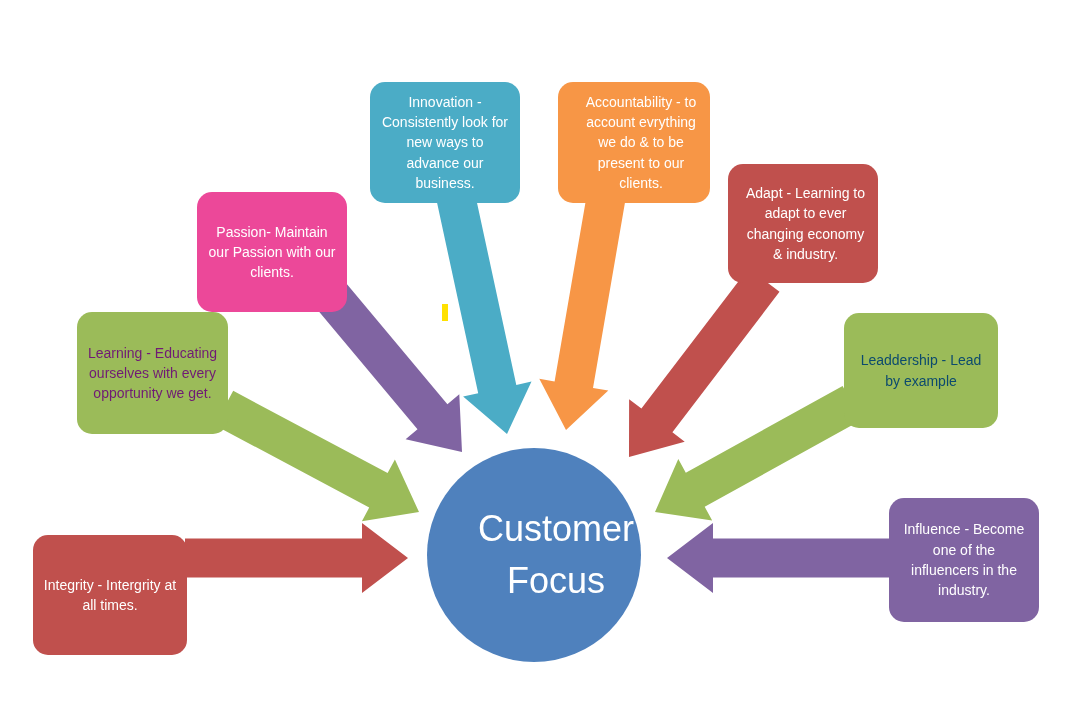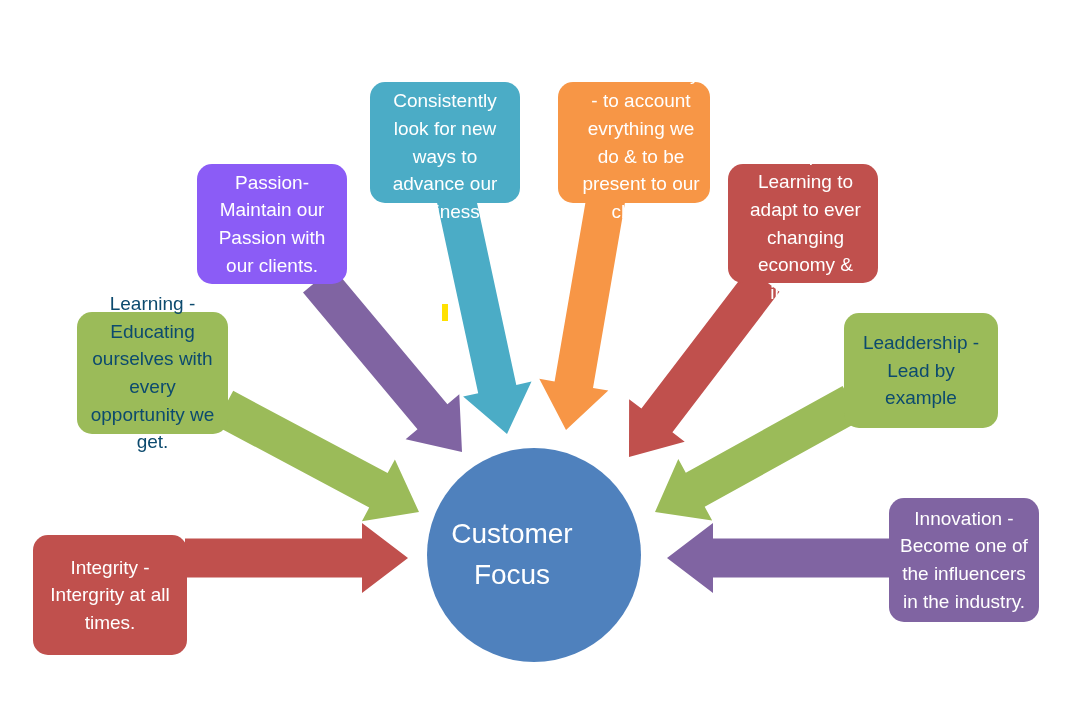--- a/index.html
+++ b/index.html
@@ -19,45 +19,45 @@
   }
   .node {
     position: absolute;
     z-index: 2;
     border-radius: 15px;
     display: flex;
     align-items: center;
     justify-content: center;
     text-align: center;
     color: #ffffff;
-    font-size: 19px;
+    font-size: 14px;
     line-height: 1.45;
     padding: 8px 10px;
     box-sizing: border-box;
   }
   #box-learning       { left: 77px;  top: 312px; width: 151px; height: 122px; }
   #box-passion        { left: 197px; top: 164px; width: 150px; height: 120px; }
   #box-innovation     { left: 370px; top: 82px;  width: 150px; height: 121px; }
   #box-accountability { left: 558px; top: 82px;  width: 152px; height: 121px; }
   #box-adapt          { left: 728px; top: 164px; width: 150px; height: 119px; padding-left: 15px; }
   #box-leaddership    { left: 844px; top: 313px; width: 154px; height: 115px; }
   #box-influence      { left: 889px; top: 498px; width: 150px; height: 124px; }
   #box-integrity      { left: 33px;  top: 498px; width: 154px; height: 120px; margin-top: 37px; }
   .center-circle {
     position: absolute;
     z-index: 2;
     left: 427px; top: 448px;
     width: 214px; height: 214px;
     border-radius: 50%;
     display: flex;
     align-items: center;
-    justify-content: flex-start;
+    justify-content: flex-end;
     text-align: center;
     color: #ffffff;
-    font-size: 28px;
+    font-size: 36px;
     line-height: 1.45;
   }
   .center-circle span { width: 170px; display: inline-block; }
   .artifact {
     position: absolute;
     z-index: 3;
     left: 442px; top: 304px;
     width: 6px; height: 17px;
   }
 </style>
@@ -74,46 +74,46 @@
     <polygon points="586.8,194.7 554.6,381.4 539.3,378.7 566,430 608.3,390.6 593,388 625.2,201.3" fill="#F79646"></polygon>
     <polygon points="748.5,268.2 641.4,408.6 629.1,399.2 629,457 684.7,441.7 672.4,432.3 779.5,291.8" fill="#C0504D"></polygon>
     <polygon points="842.6,385.9 685.8,472.7 678.3,459.1 655,512 712.2,520.4 704.7,506.8 861.4,420.1" fill="#9BBB59"></polygon>
     <polygon points="893,538.5 713,538.5 713,523 667,558 713,593 713,577.5 893,577.5" fill="#8064A2"></polygon>
   </svg>
 
   <div class="node" id="box-integrity" style="background: rgb(192, 80, 77); color: rgb(255, 255, 255);">
     <span>Integrity - Intergrity at all times.</span>
   </div>
 
-  <div class="node" id="box-learning" style="background: rgb(155, 187, 89); color: #0c4a6e;">
+  <div class="node" id="box-learning" style="background: rgb(155, 187, 89); color: #701a75;">
     <span>Learning - Educating ourselves with every opportunity we get.</span>
   </div>
 
-  <div class="node" id="box-passion" style="background: #8b5cf6; color: rgb(255, 255, 255);">
+  <div class="node" id="box-passion" style="background: #ec4899; color: rgb(255, 255, 255); margin-top: 28px;">
     <span>Passion- Maintain our Passion with our clients.</span>
   </div>
 
   <div class="node" id="box-innovation" style="background: rgb(75, 172, 198); color: rgb(255, 255, 255);">
     <span>Innovation - Consistently look for new ways to advance our business.</span>
   </div>
 
   <div class="node" id="box-accountability" style="background: rgb(247, 150, 70); color: rgb(255, 255, 255); padding-left: 24px;">
     <span>Accountability - to account evrything we do &amp; to be present to our clients.</span>
   </div>
 
   <div class="node" id="box-adapt" style="background: rgb(192, 80, 77); color: rgb(255, 255, 255);">
     <span>Adapt - Learning to adapt to ever changing economy &amp; industry.</span>
   </div>
 
   <div class="node" id="box-leaddership" style="background: rgb(155, 187, 89); color: #0c4a6e;">
     <span>Leaddership - Lead by example</span>
   </div>
 
   <div class="node" id="box-influence" style="background: rgb(128, 100, 162); color: rgb(255, 255, 255);">
-    <span>Innovation - Become one of the influencers in the industry.</span>
+    <span>Influence - Become one of the influencers in the industry.</span>
   </div>
 
   <div class="center-circle" style="background: rgb(79, 129, 189); color: rgb(255, 255, 255);">
     <span>Customer Focus</span>
   </div>
 
   <div class="artifact" style="background: rgb(255, 225, 0);"></div>
 
 </div>
 

